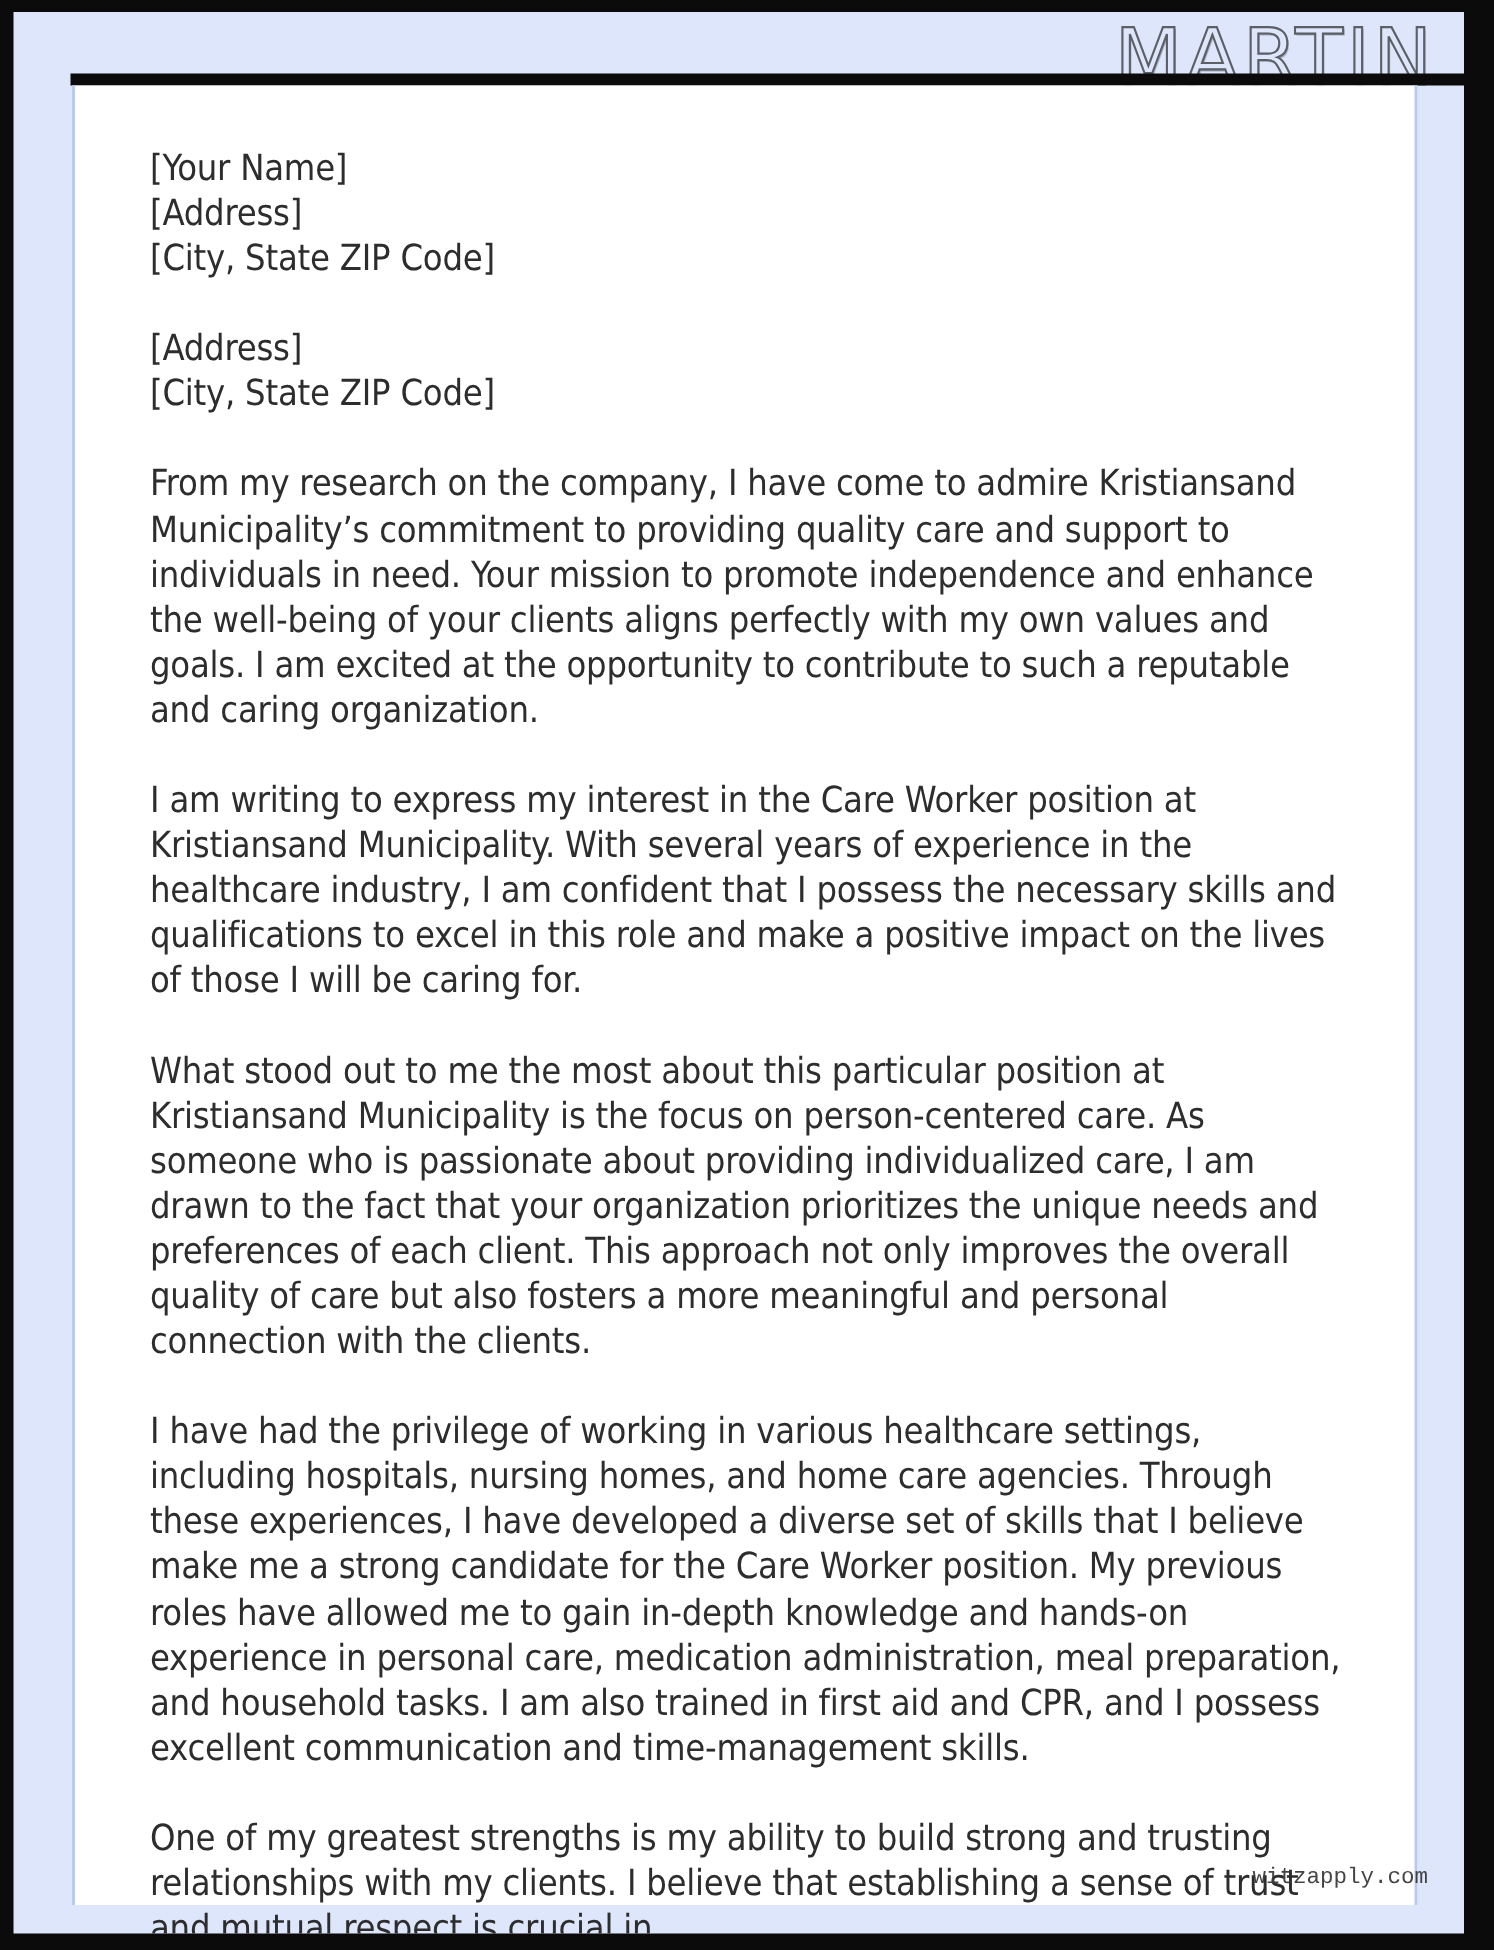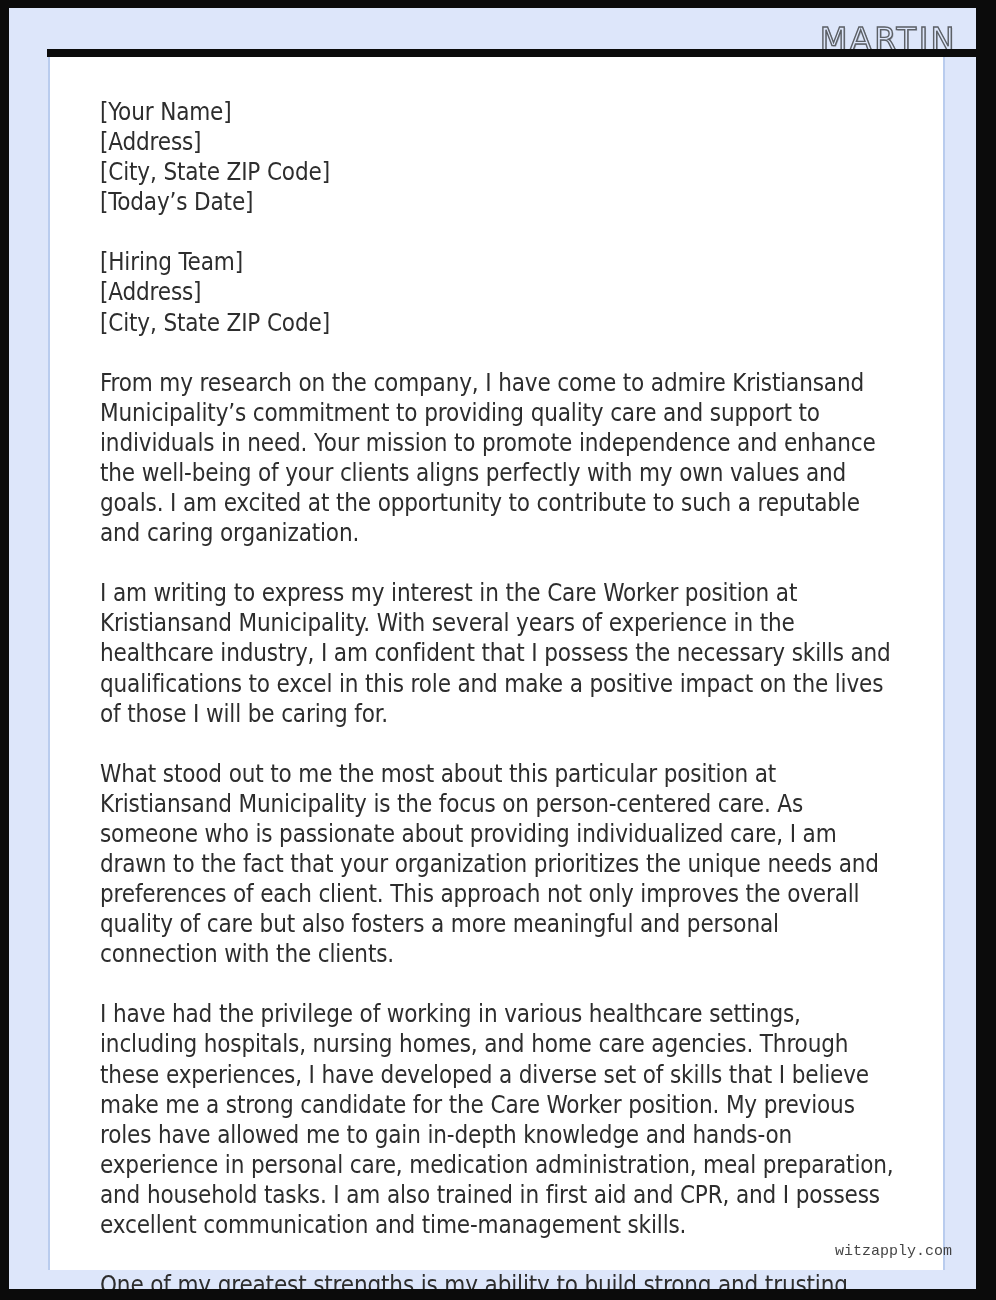--- a/index.html
+++ b/index.html
@@ -36,21 +36,21 @@
     position: absolute;
     left: 0; top: 0;
     width: 967px;
     height: 49px;
   }
   #wordmark {
     position: absolute;
     right: 19px;
     top: 11px;
     font-family: "DejaVu Sans", sans-serif;
-    font-size: 32px;
+    font-size: 52px;
     font-weight: 400;
     letter-spacing: 2.5px;
     line-height: 40px;
     color: #dde6fa;
     -webkit-text-stroke: 1.4px #5c6066;
     text-shadow: 1px 1px 0 rgba(120,128,140,0.55);
     white-space: nowrap;
   }
 
   
@@ -132,25 +132,23 @@
   <div id="topbar"></div>
 
   <div id="page"></div>
 
   <div id="letter">
 
     <div class="block">
       <span class="line">[Your Name]</span>
       <span class="line">[Address]</span>
       <span class="line">[City, State ZIP Code]</span>
-      <span class="line">[Today’s Date]</span>
     </div>
 
     <div class="block">
-      <span class="line">[Hiring Team]</span>
       <span class="line">[Address]</span>
       <span class="line">[City, State ZIP Code]</span>
     </div>
 
 
     <p class="para">From my research on the company, I have come to admire Kristiansand Municipality’s commitment to providing quality care and support to individuals in need. Your mission to promote independence and enhance the well-being of your clients aligns perfectly with my own values and goals. I am excited at the opportunity to contribute to such a reputable and caring organization.</p>
     <p class="para">I am writing to express my interest in the Care Worker position at Kristiansand Municipality. With several years of experience in the healthcare industry, I am confident that I possess the necessary skills and qualifications to excel in this role and make a positive impact on the lives of those I will be caring for.</p>
     <p class="para">What stood out to me the most about this particular position at Kristiansand Municipality is the focus on person-centered care. As someone who is passionate about providing individualized care, I am drawn to the fact that your organization prioritizes the unique needs and preferences of each client. This approach not only improves the overall quality of care but also fosters a more meaningful and personal connection with the clients.</p>
     <p class="para">I have had the privilege of working in various healthcare settings, including hospitals, nursing homes, and home care agencies. Through these experiences, I have developed a diverse set of skills that I believe make me a strong candidate for the Care Worker position. My previous roles have allowed me to gain in-depth knowledge and hands-on experience in personal care, medication administration, meal preparation, and household tasks. I am also trained in first aid and CPR, and I possess excellent communication and time-management skills.</p>
     <p class="para">One of my greatest strengths is my ability to build strong and trusting relationships with my clients. I believe that establishing a sense of trust and mutual respect is crucial in</p>

